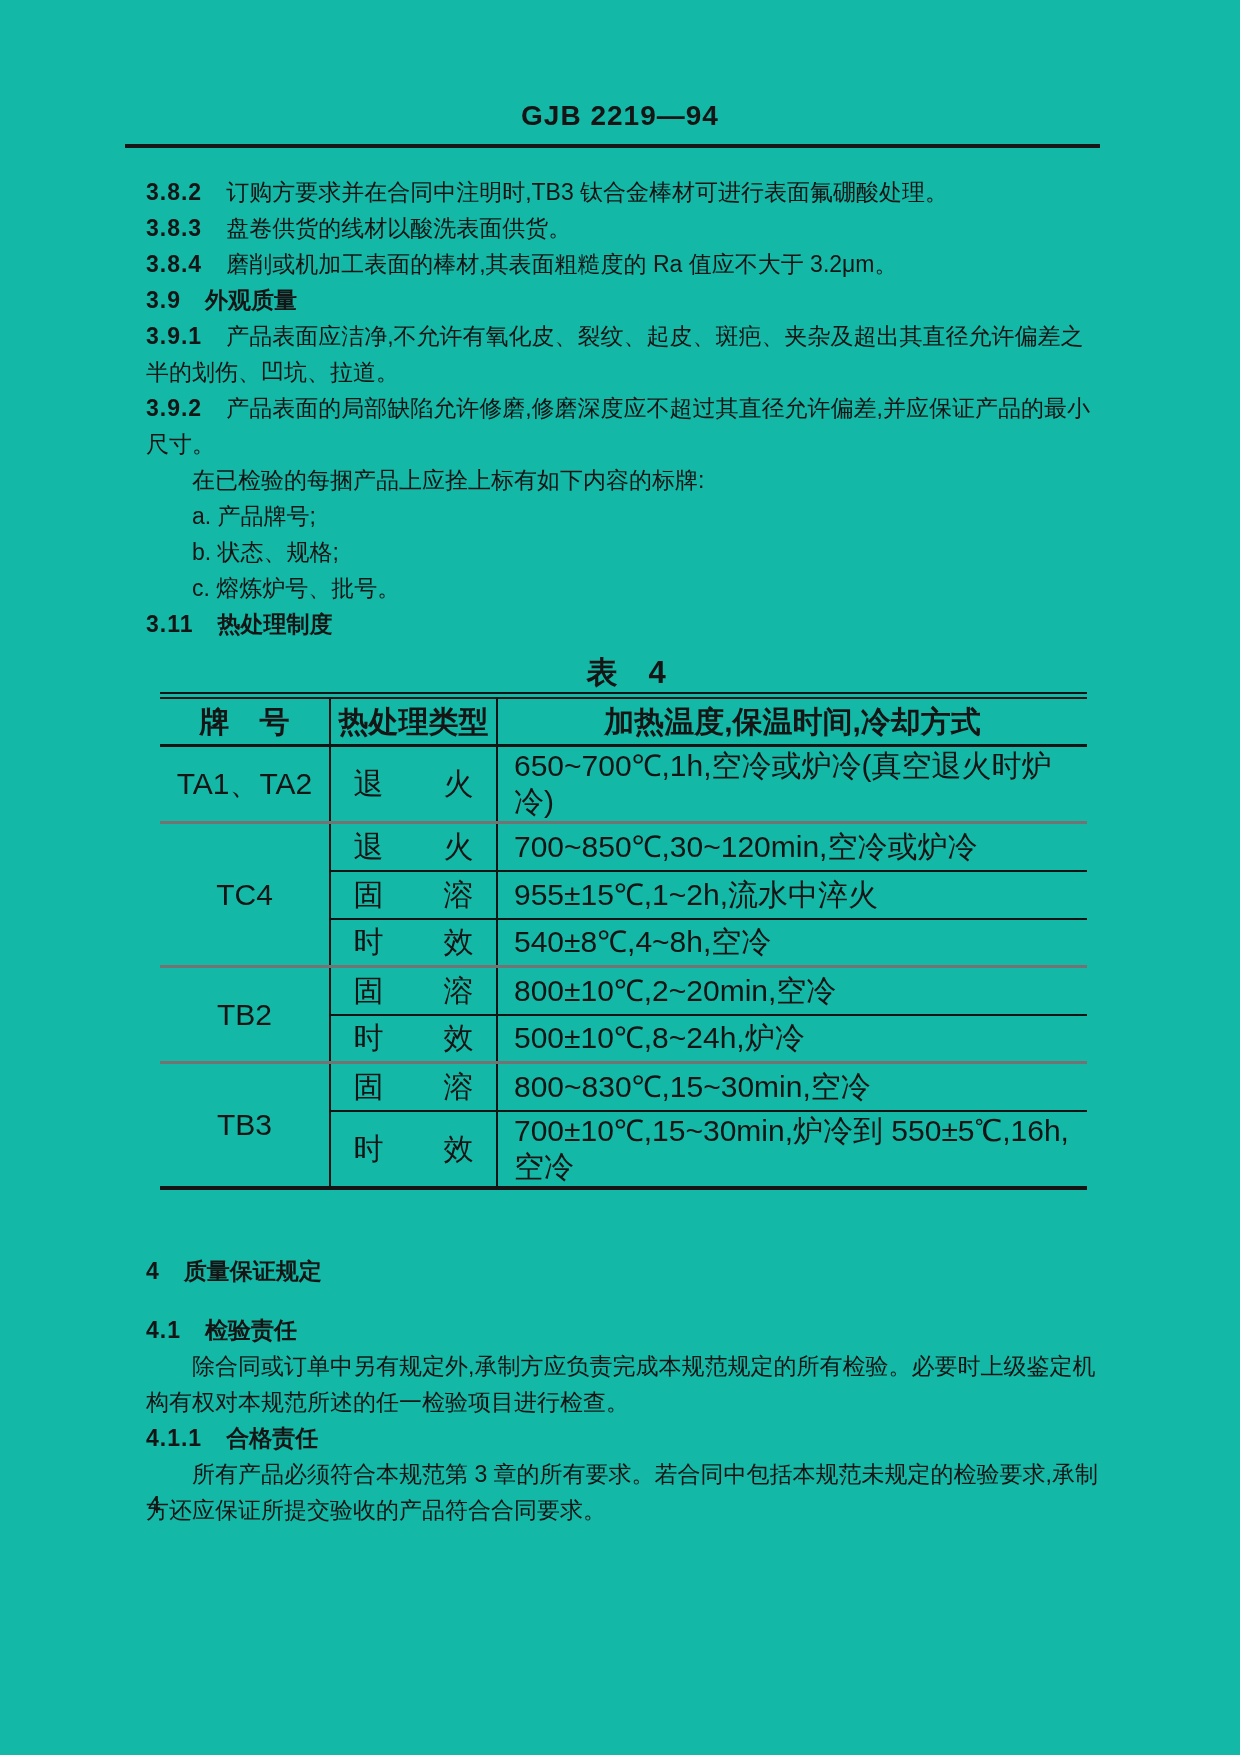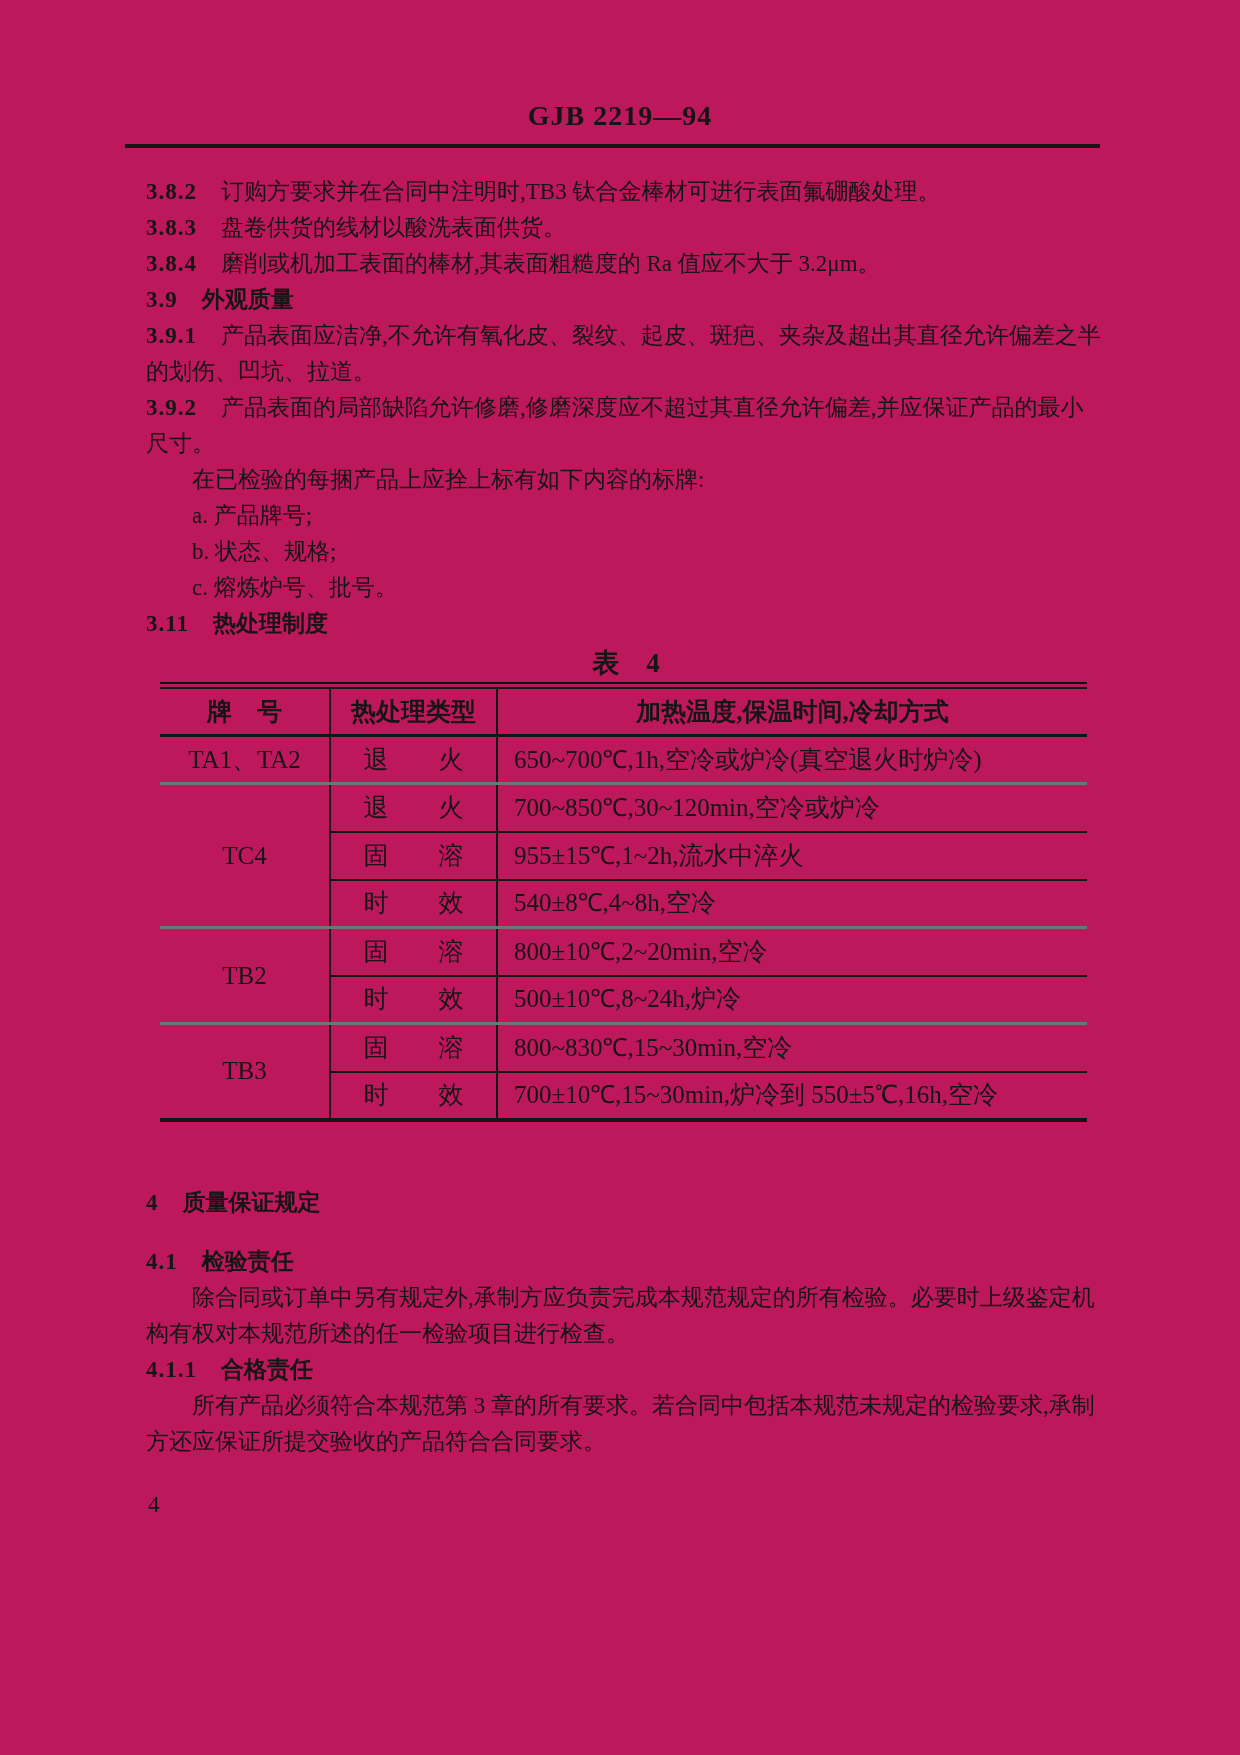--- a/index.html
+++ b/index.html
@@ -1,22 +1,22 @@
 <!DOCTYPE html>
 <html><head>
 <meta charset="utf-8">
 <style>
   html,body { margin:0; padding:0; background:#e9e9e9; }
   .page {
     position:relative;
     width:1240px; height:1755px;
     margin:0 auto;
-    background:#be185d;
+    background:#14b8a6;
     color:#151515;
-    font-family:Liberation Serif, serif;
+    font-family:Liberation Sans, sans-serif;
     overflow:hidden;
   }
   .doc-header {
     padding-top:100px;
     text-align:center;
     font-size:28px;
     font-weight:bold;
     letter-spacing:1px;
   }
   .header-rule {
@@ -30,34 +30,34 @@
     padding-top:26px;
     font-size:23px;
     line-height:36px;
   }
   .clause { margin:0; }
   .clause .cnum { font-weight:bold; margin-right:24px; letter-spacing:1px; }
   .clause.heading .ctitle { font-weight:bold; }
   .para { margin:0; text-indent:2em; }
   .list-item { margin:0; padding-left:46px; }
   .table-caption {
-    margin:6px 0 0 0;
+    margin:16px 0 0 0;
     text-align:center;
-    font-size:27px;
+    font-size:31px;
     line-height:30px;
     font-weight:bold;
   }
   table.ht {
     border-collapse:collapse;
     table-layout:fixed;
     width:927px;
     margin:4px 0 0 14px;
     border-top:7px double #141414;
     border-bottom:4px solid #141414;
-    font-size:25px;
+    font-size:30px;
   }
   table.ht thead tr { height:50px; }
   table.ht tbody tr { height:48px; }
   table.ht th {
     font-weight:bold; text-align:center;
     border-bottom:3px solid #141414;
   }
   table.ht th.c1, table.ht td.grade { border-right:2px solid #141414; }
   table.ht th.c2, table.ht td.ttype { border-right:2px solid #141414; }
   table.ht td.grade { text-align:center; }

